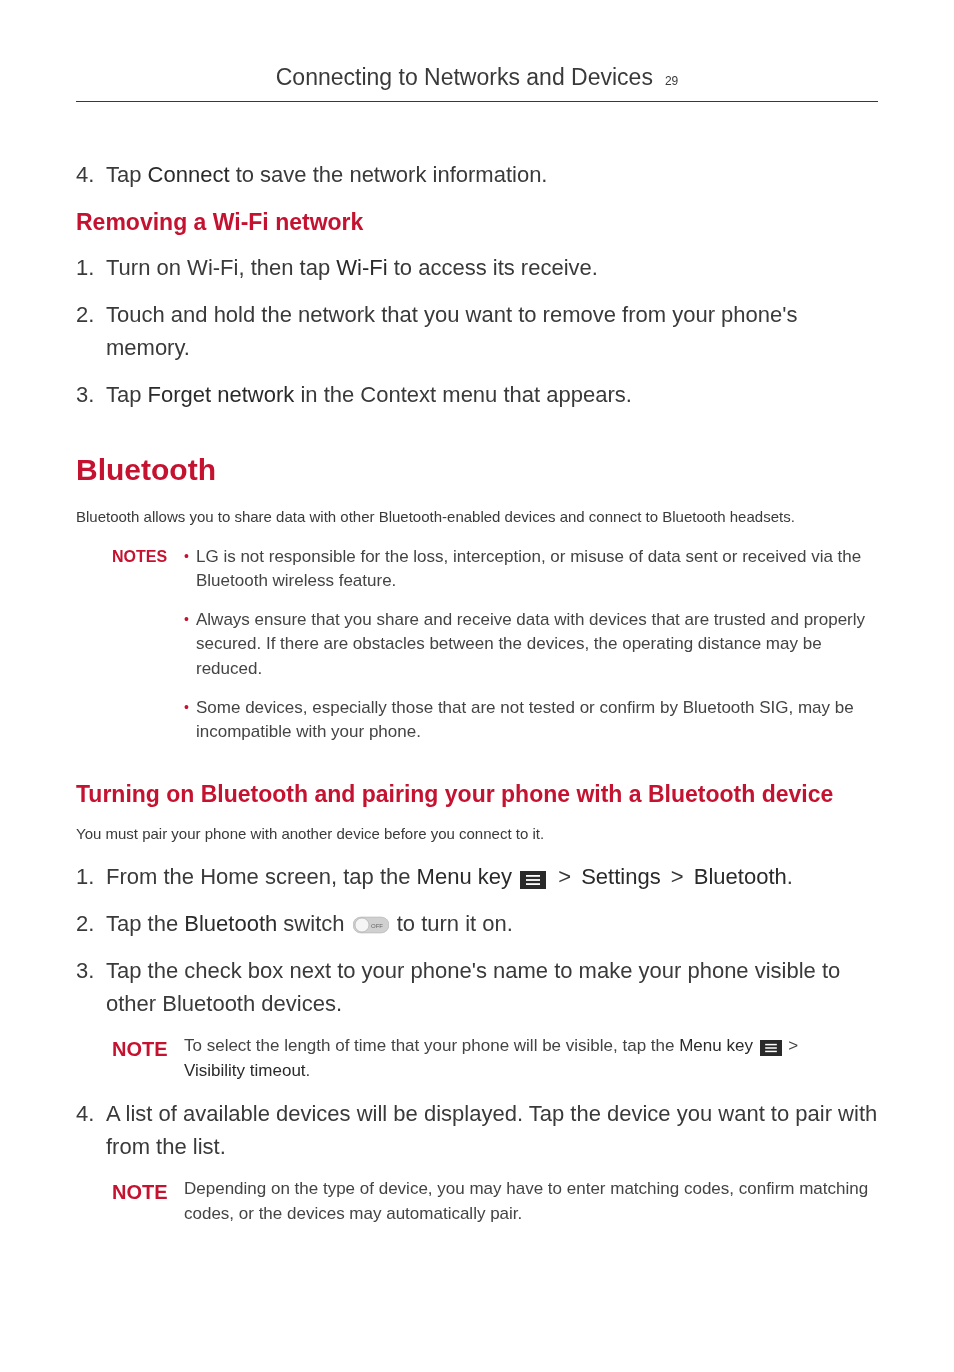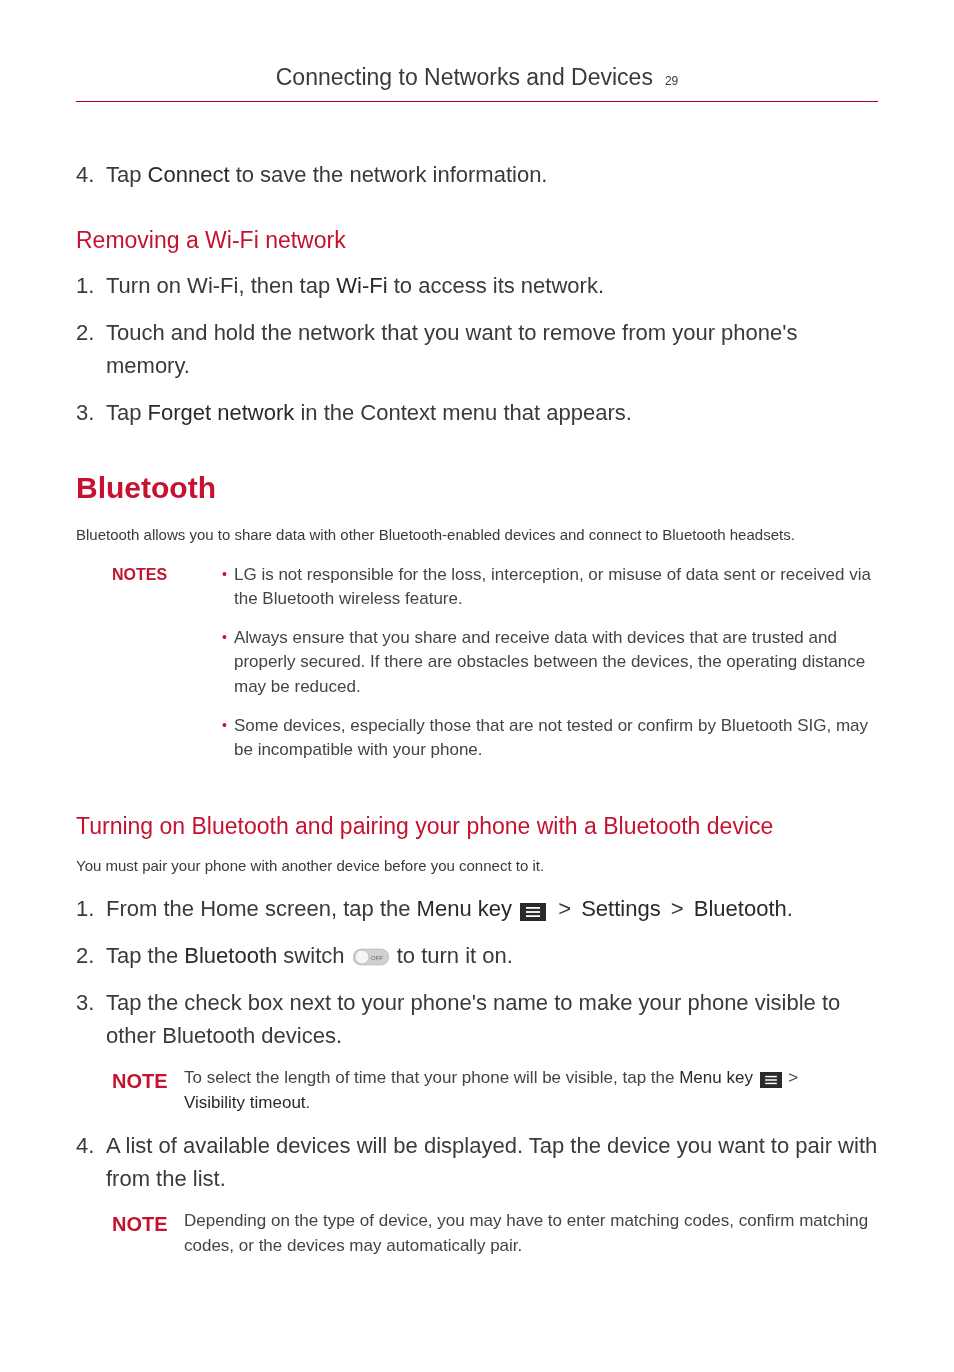--- a/index.html
+++ b/index.html
@@ -45,22 +45,21 @@
     .ol-num {
       width: 30px;
       flex-shrink: 0;
     }
     .ol-text {
       flex: 1;
     }
     .section-h3 {
       font-size: 23px;
       color: #c41230;
-      font-weight: 400;
-      margin-top: 32px;
+      font-weight: 700;
       margin-bottom: 12px;
     }
     .section-h2 {
       font-size: 30px;
       color: #c41230;
       font-weight: 700;
       margin-top: 36px;
       margin-bottom: 14px;
     }
     .body-text {
@@ -69,21 +68,20 @@
       line-height: 1.5;
     }
     .bold {
       font-weight: 400;
       color: #2a2a2a;
     }
     .notes-block {
       display: flex;
       margin: 16px 0 18px 36px;
       font-size: 17px;
-      gap: 38px;
     }
     .notes-label {
       color: #c41230;
       font-weight: 700;
       width: 72px;
       flex-shrink: 0;
       font-size: 16px;
     }
     .notes-content {
       flex: 1;
@@ -171,21 +169,21 @@
   <span class="ol-text">
     <span>Tap </span><span class="bold">Connect</span><span> to save the network information.</span>
   </span>
 </div>
 
 <div class="section-h3">Removing a Wi-Fi network</div>
 
 <div class="ol-item">
   <span class="ol-num">1.</span>
   <span class="ol-text">
-    <span>Turn on Wi-Fi, then tap </span><span class="bold">Wi-Fi</span><span> to access its network.</span>
+    <span>Turn on Wi-Fi, then tap </span><span class="bold">Wi-Fi</span><span> to access its receive.</span>
   </span>
 </div>
 
 <div class="ol-item">
   <span class="ol-num">2.</span>
   <span class="ol-text">Touch and hold the network that you want to remove from your phone's memory.</span>
 </div>
 
 <div class="ol-item">
   <span class="ol-num">3.</span>

